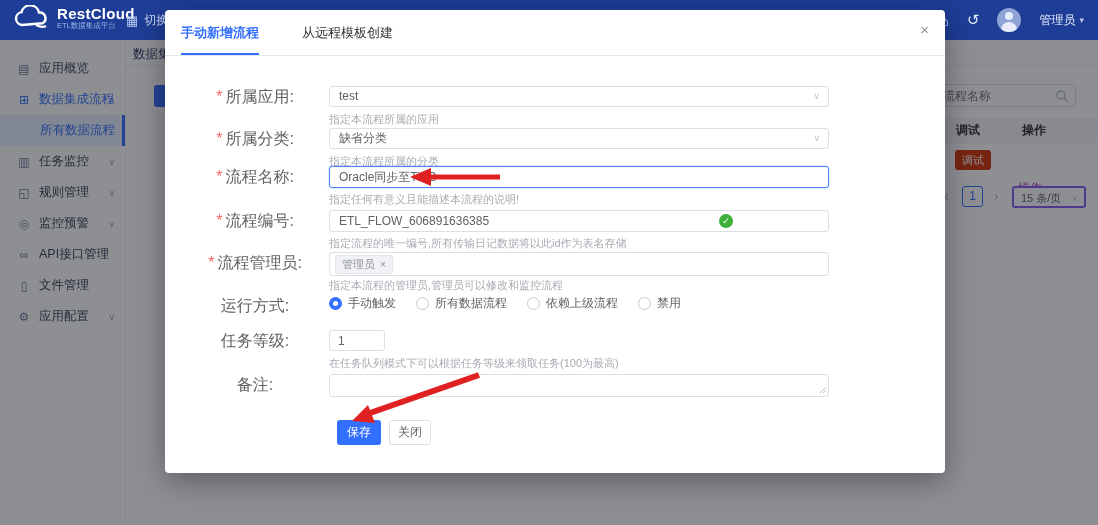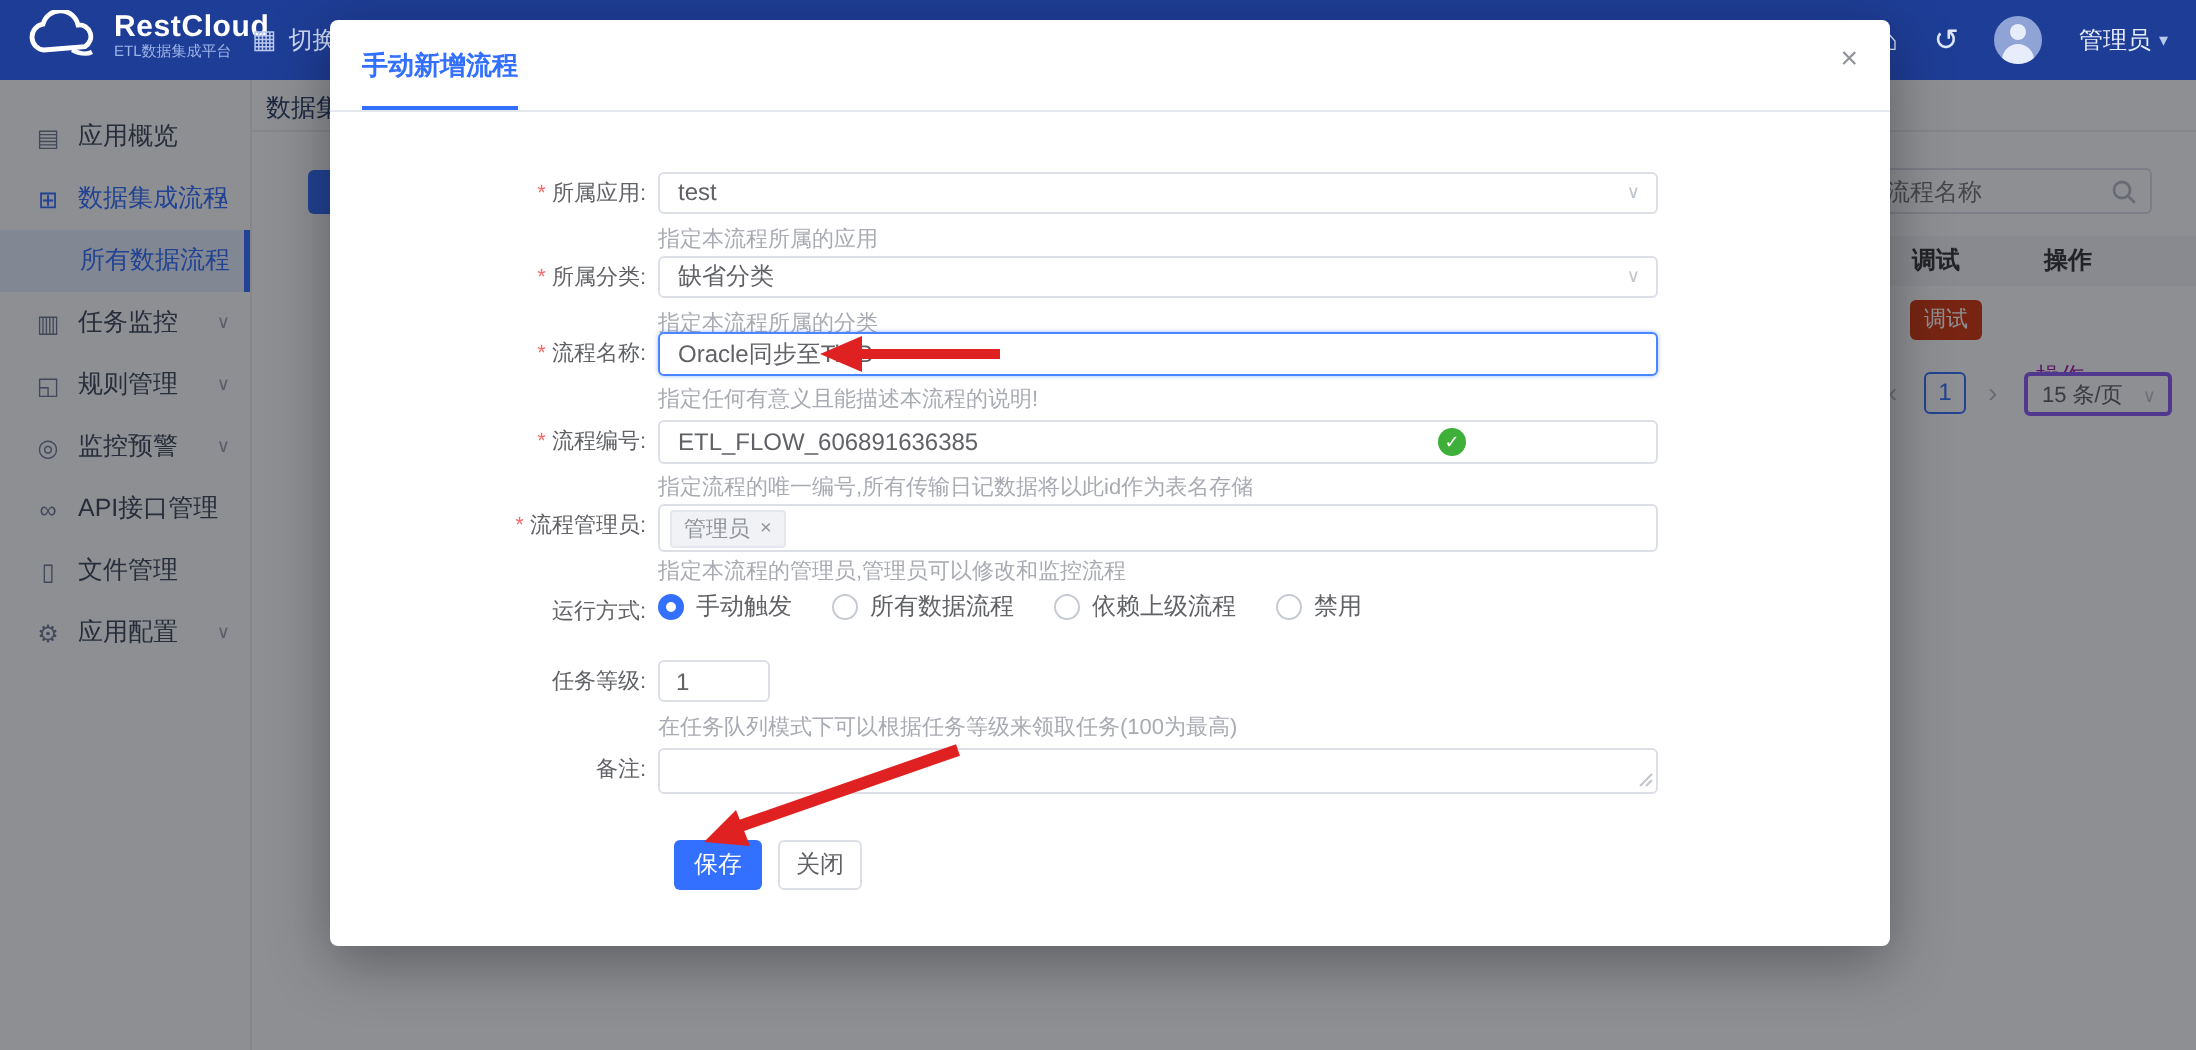--- a/index.html
+++ b/index.html
@@ -61,21 +61,21 @@
 
   
   .modal { position:absolute; left:165px; top:10px; width:780px; height:463px; background:#fff; border-radius:4px; box-shadow:0 8px 30px rgba(0,0,0,.35); z-index:10; }
   .m-close { position:absolute; right:16px; top:11px; font-size:15px; color:#909399; cursor:pointer; }
   .m-tabs { position:absolute; left:16px; top:14px; display:flex; gap:43px; }
   .m-tab { font-size:13px; color:#303133; padding-bottom:11px; cursor:pointer; }
   .m-tab.active { color:#3370ff; font-weight:bold; border-bottom:2px solid #3370ff; }
   .m-sep { position:absolute; left:0; right:0; top:45px; border-top:1px solid #e4e7ed; }
 
   .f-row { position:absolute; left:22px; width:740px; height:0; overflow:visible; }
-  .f-label { position:absolute; left:0; top:4px; width:136px; text-align:right; font-size:11px; color:#606266; line-height:14px; white-space:nowrap; }
+  .f-label { position:absolute; left:0; top:4px; width:136px; text-align:center; font-size:16px; color:#606266; line-height:14px; white-space:nowrap; }
   .req { color:#f56c6c; margin-right:3px; }
   .ctrl { position:absolute; left:142px; top:0; }
   .help { position:absolute; left:142px; top:26px; font-size:11px; color:#a8abb2; white-space:nowrap; }
 
   .sel { width:500px; height:21px; border:1px solid #dcdfe6; border-radius:3px; background:#fff; font-size:12px; color:#606266; line-height:19px; padding:0 22px 0 9px; position:relative; cursor:pointer; }
   .sel .chev { position:absolute; right:8px; top:0; font-size:9px; color:#c0c4cc; line-height:19px; }
   .inp { width:500px; height:22px; border:1px solid #dcdfe6; border-radius:3px; font-size:12px; color:#606266; padding:0 9px; outline:none; background:#fff; font-family:inherit; }
   .inp.focus { border:1px solid #4a86ff; box-shadow:0 0 2px rgba(51,112,255,.5); }
   .code-wrap { position:relative; width:412px; }
   .ok-badge { position:absolute; right:8px; top:4px; width:14px; height:14px; border-radius:50%; background:#3eb039; color:#fff; font-size:9px; line-height:14px; text-align:center; }
@@ -197,20 +197,21 @@
       <span class="caret">∨</span>
     </span>
   </div>
 
   <div class="dim"></div>
 
   <div class="modal">
     <span class="m-close">×</span>
     <div class="m-tabs">
       <span class="m-tab active">手动新增流程</span>
+      <span class="m-tab">从远程模板创建</span>
     </div>
     <div class="m-sep"></div>
 
     <div class="f-row" style="top:76px">
       <span class="f-label"><span class="req">*</span><span>所属应用:</span></span>
       <div class="ctrl sel">
         <span>test</span>
         <span class="chev">∨</span>
       </div>
       <span class="help">指定本流程所属的应用</span>

